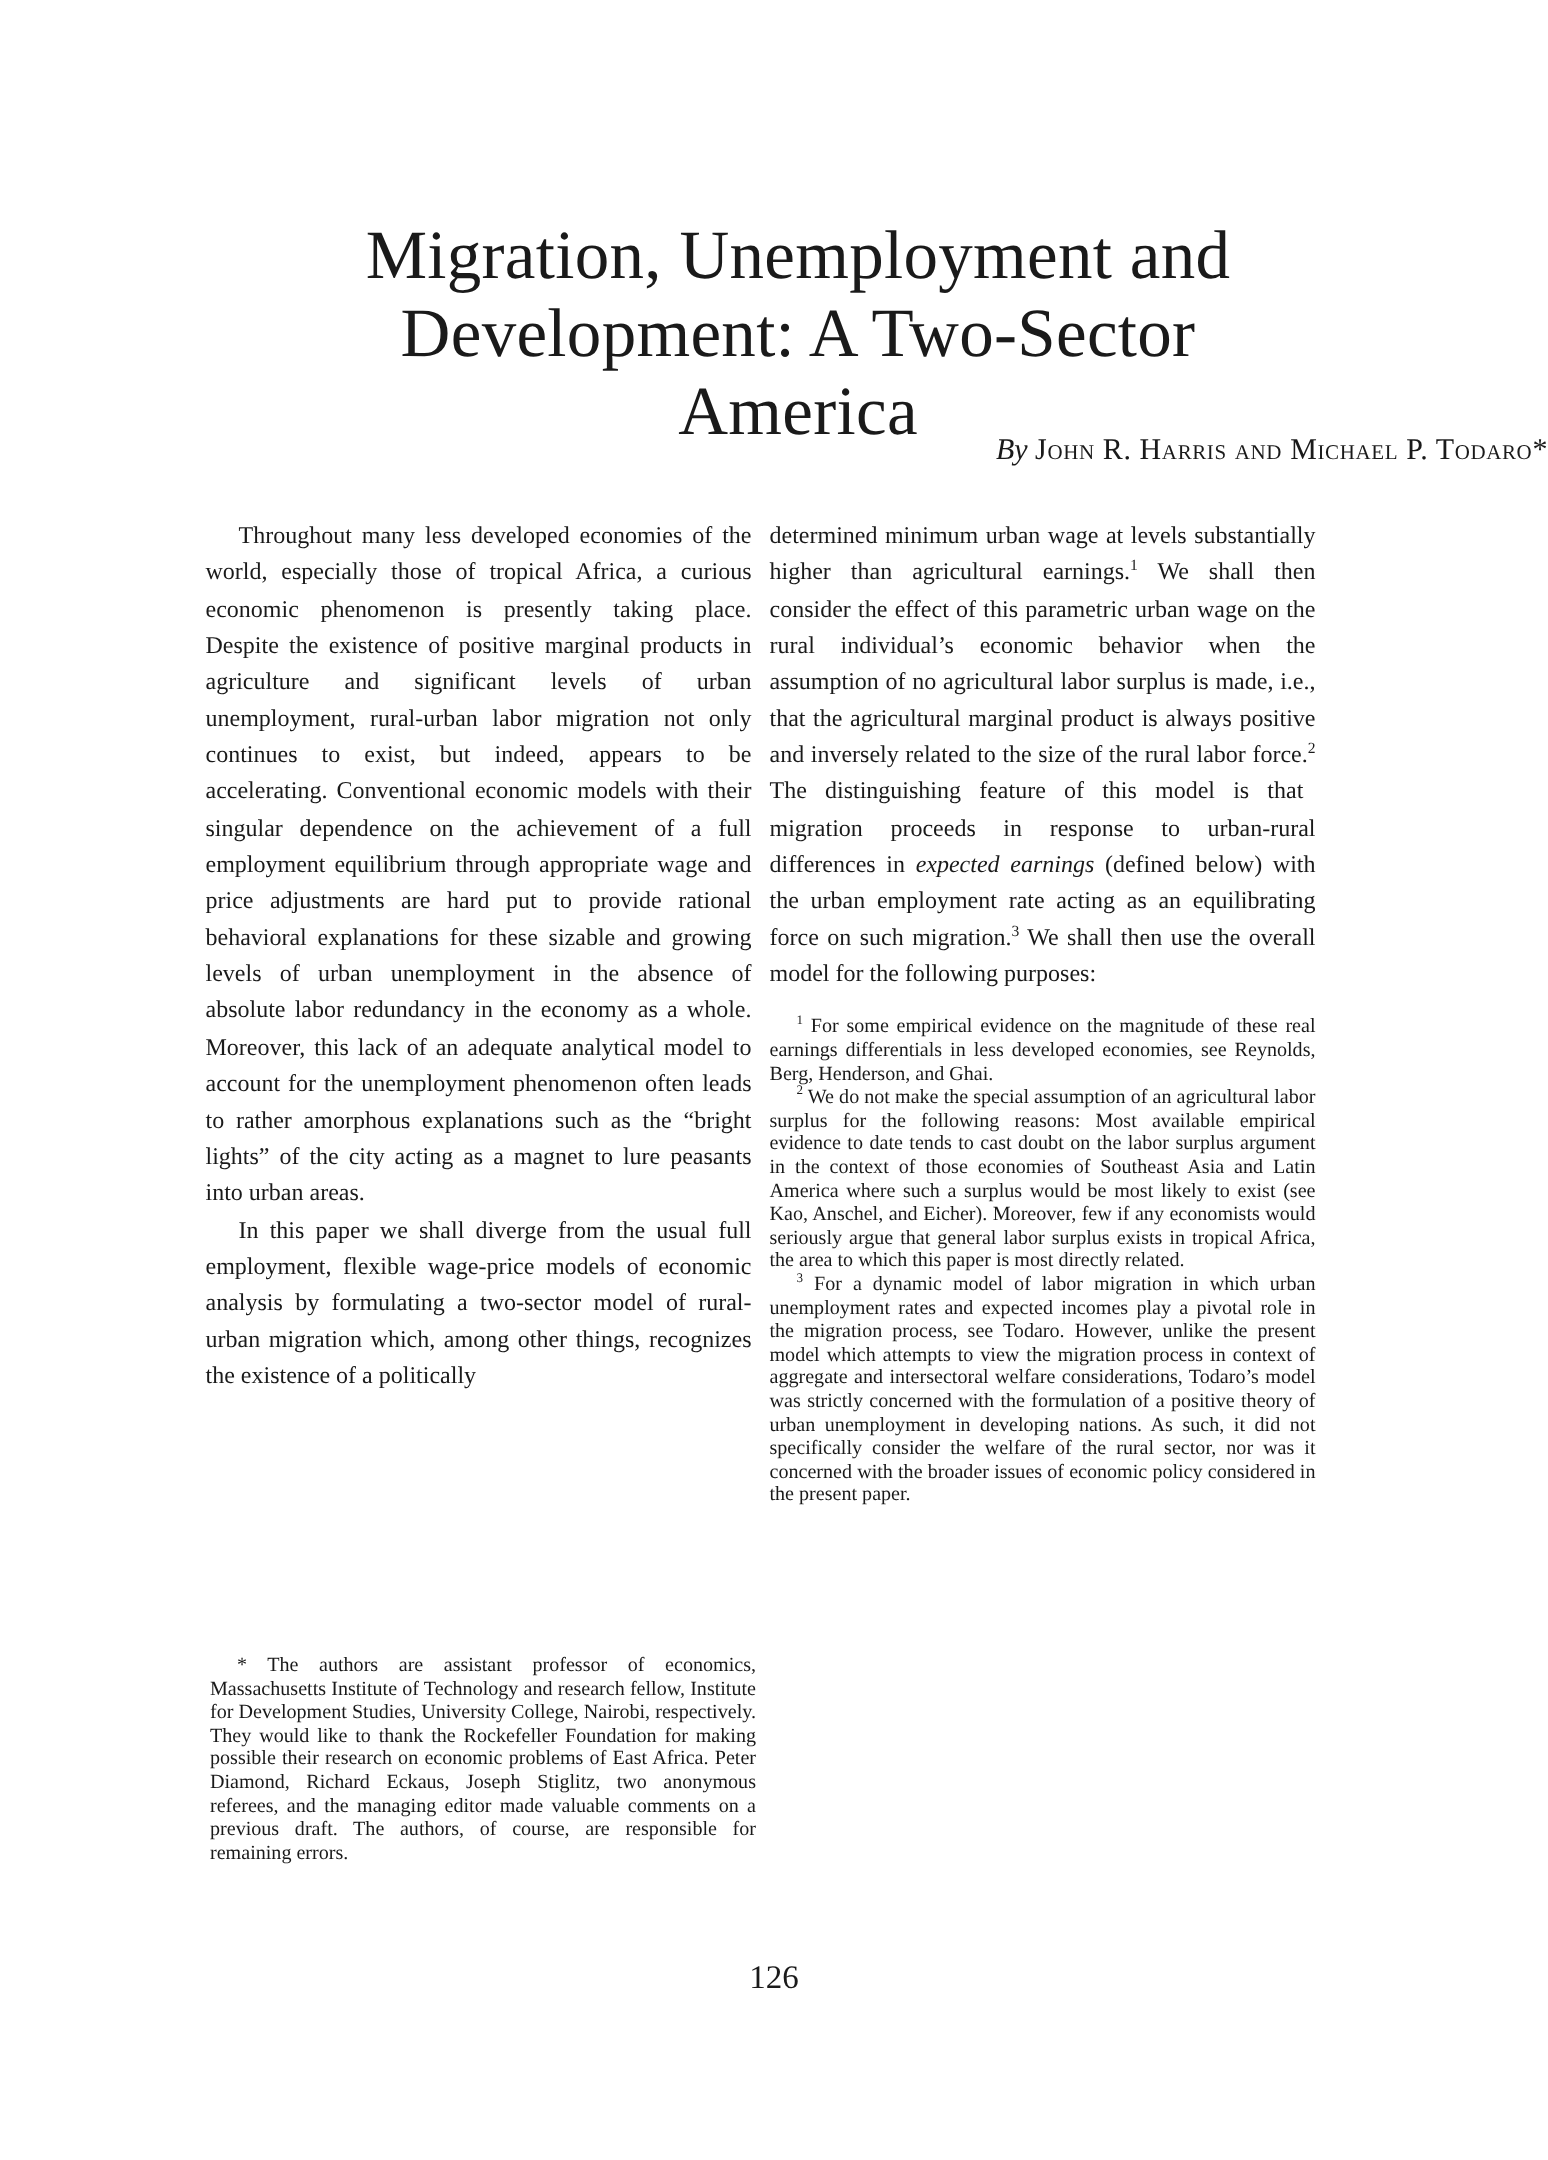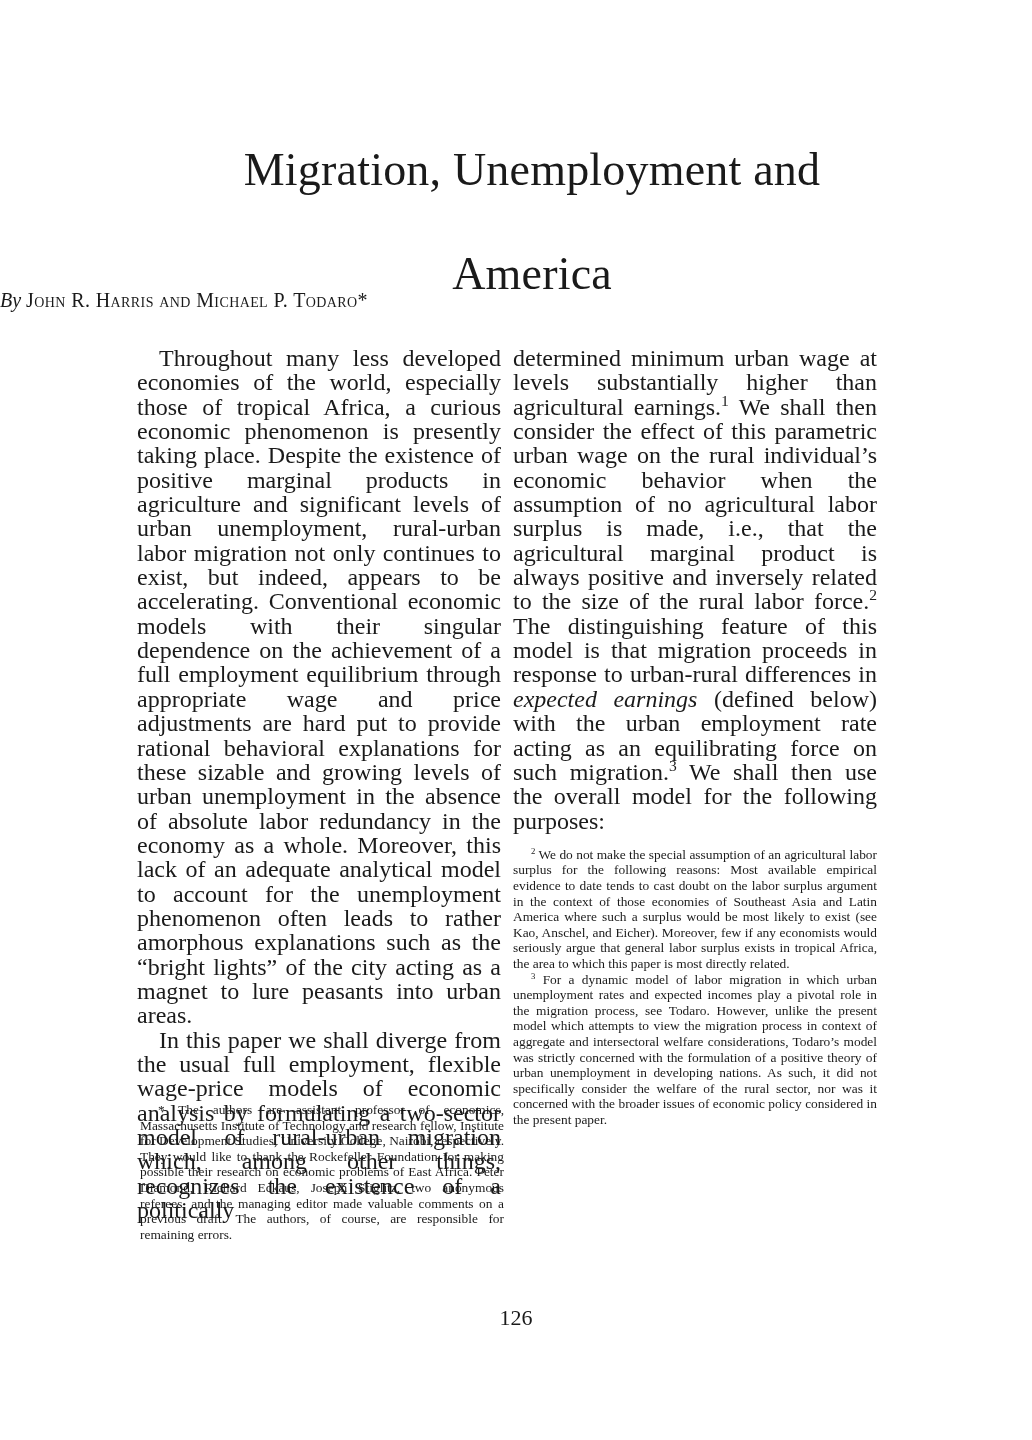--- a/index.html
+++ b/index.html
@@ -8,31 +8,31 @@
     color: #1a1a1a;
     font-family: "Liberation Serif", "DejaVu Serif", serif;
   }
   .title {
     position: absolute; left: 0; width: 1032px; top: 128px;
     text-align: center; font-size: 46px; line-height: 52px; letter-spacing: 0.2px;
     font-weight: normal; margin: 16px;
   }
   .byline {
     position: absolute; left: 0; width: 1032px; top: 288px;
-    text-align: left; font-size: 20px; line-height: 24px;
+    text-align: right; font-size: 20px; line-height: 24px;
   }
   .byline .by { font-style: italic; }
   .byline .sc { font-variant: small-caps; letter-spacing: 0.4px; }
   .col {
     position: absolute; top: 346px; width: 364px;
   }
   .col.left { left: 137px; }
   .col.right { left: 513px; }
   .body-text {
-    font-size: 24px; line-height: 24.35px; text-align: justify;
+    font-size: 16px; line-height: 24.35px; text-align: justify;
     hyphens: manual; margin: 0;
   }
   .body-text.indent { text-indent: 22px; }
   .list-item { font-size: 20px; line-height: 24.35px; margin: 0; text-indent: 22px; text-align: justify; }
   .fn-rule { height: 14px; }
   .footnote {
     font-size: 13.4px; line-height: 15.6px; text-align: justify; margin: 0;
     text-indent: 18px;
   }
   .footnote sup, .body-text sup { font-size: 0.65em; line-height: 0; vertical-align: super; }
@@ -41,21 +41,21 @@
     position: absolute; left: 0; width: 1032px; top: 1305px;
     text-align: center; font-size: 22px;
   }
   em { font-style: italic; }
 </style>
 </head>
 <body>
 
 <h1 class="title">
   <span>Migration, Unemployment and</span><br>
-  <br>
+  <span>Development: A Two-Sector</span><br>
   <span>America</span>
 </h1>
 
 <div class="byline">
   <span class="by">By</span>
   <span class="sc">John R. Harris and Michael P. Todaro*</span>
 </div>
 
 <div class="col left">
   <p class="body-text indent">Throughout many less developed economies of the world, especially those of tropical Africa, a curious economic phenomenon is presently taking place. Despite the existence of positive marginal products in agriculture and significant levels of urban unemployment, rural-urban labor migration not only continues to exist, but indeed, appears to be accelerating. Conventional economic models with their singular dependence on the achievement of a full employment equilibrium through appropriate wage and price adjustments are hard put to provide rational behavioral explanations for these sizable and growing levels of urban unemployment in the absence of absolute labor redundancy in the economy as a whole. Moreover, this lack of an adequate analytical model to account for the unemployment phenomenon often leads to rather amorphous explanations such as the “bright lights” of the city acting as a magnet to lure peasants into urban areas.</p>
@@ -63,18 +63,19 @@
 </div>
 
 <div class="left-footnote">
   <p class="footnote">* The authors are assistant professor of economics, Massachusetts Institute of Technology and research fellow, Institute for Development Studies, University College, Nairobi, respectively. They would like to thank the Rockefeller Foundation for making possible their research on economic problems of East Africa. Peter Diamond, Richard Eckaus, Joseph Stiglitz, two anonymous referees, and the managing editor made valuable comments on a previous draft. The authors, of course, are responsible for remaining errors.</p>
 </div>
 
 <div class="col right">
   <p class="body-text"><span>determined minimum urban wage at levels substantially higher than agricultural earnings.</span><sup>1</sup><span> We shall then consider the effect of this parametric urban wage on the rural individual’s economic behavior when the assumption of no agricultural labor surplus is made, i.e., that the agricultural marginal product is always positive and inversely related to the size of the rural labor force.</span><sup>2</sup><span> The distinguishing feature of this model is that migration proceeds in response to urban-rural differences in </span><em>expected earnings</em><span> (defined below) with the urban employment rate acting as an equilibrating force on such migration.</span><sup>3</sup><span> We shall then use the overall model for the following purposes:</span></p>
   <div class="fn-rule"></div>
   <div>
+    <p class="footnote"><sup>1</sup><span> For some empirical evidence on the magnitude of these real earnings differentials in less developed economies, see Reynolds, Berg, Henderson, and Ghai.</span></p>
     <p class="footnote"><sup>2</sup><span> We do not make the special assumption of an agricultural labor surplus for the following reasons: Most available empirical evidence to date tends to cast doubt on the labor surplus argument in the context of those economies of Southeast Asia and Latin America where such a surplus would be most likely to exist (see Kao, Anschel, and Eicher). Moreover, few if any economists would seriously argue that general labor surplus exists in tropical Africa, the area to which this paper is most directly related.</span></p>
     <p class="footnote"><sup>3</sup><span> For a dynamic model of labor migration in which urban unemployment rates and expected incomes play a pivotal role in the migration process, see Todaro. However, unlike the present model which attempts to view the migration process in context of aggregate and intersectoral welfare considerations, Todaro’s model was strictly concerned with the formulation of a positive theory of urban unemployment in developing nations. As such, it did not specifically consider the welfare of the rural sector, nor was it concerned with the broader issues of economic policy considered in the present paper.</span></p>
   </div>
 </div>
 
 <div class="page-number">126</div>
 
 </body></html>

